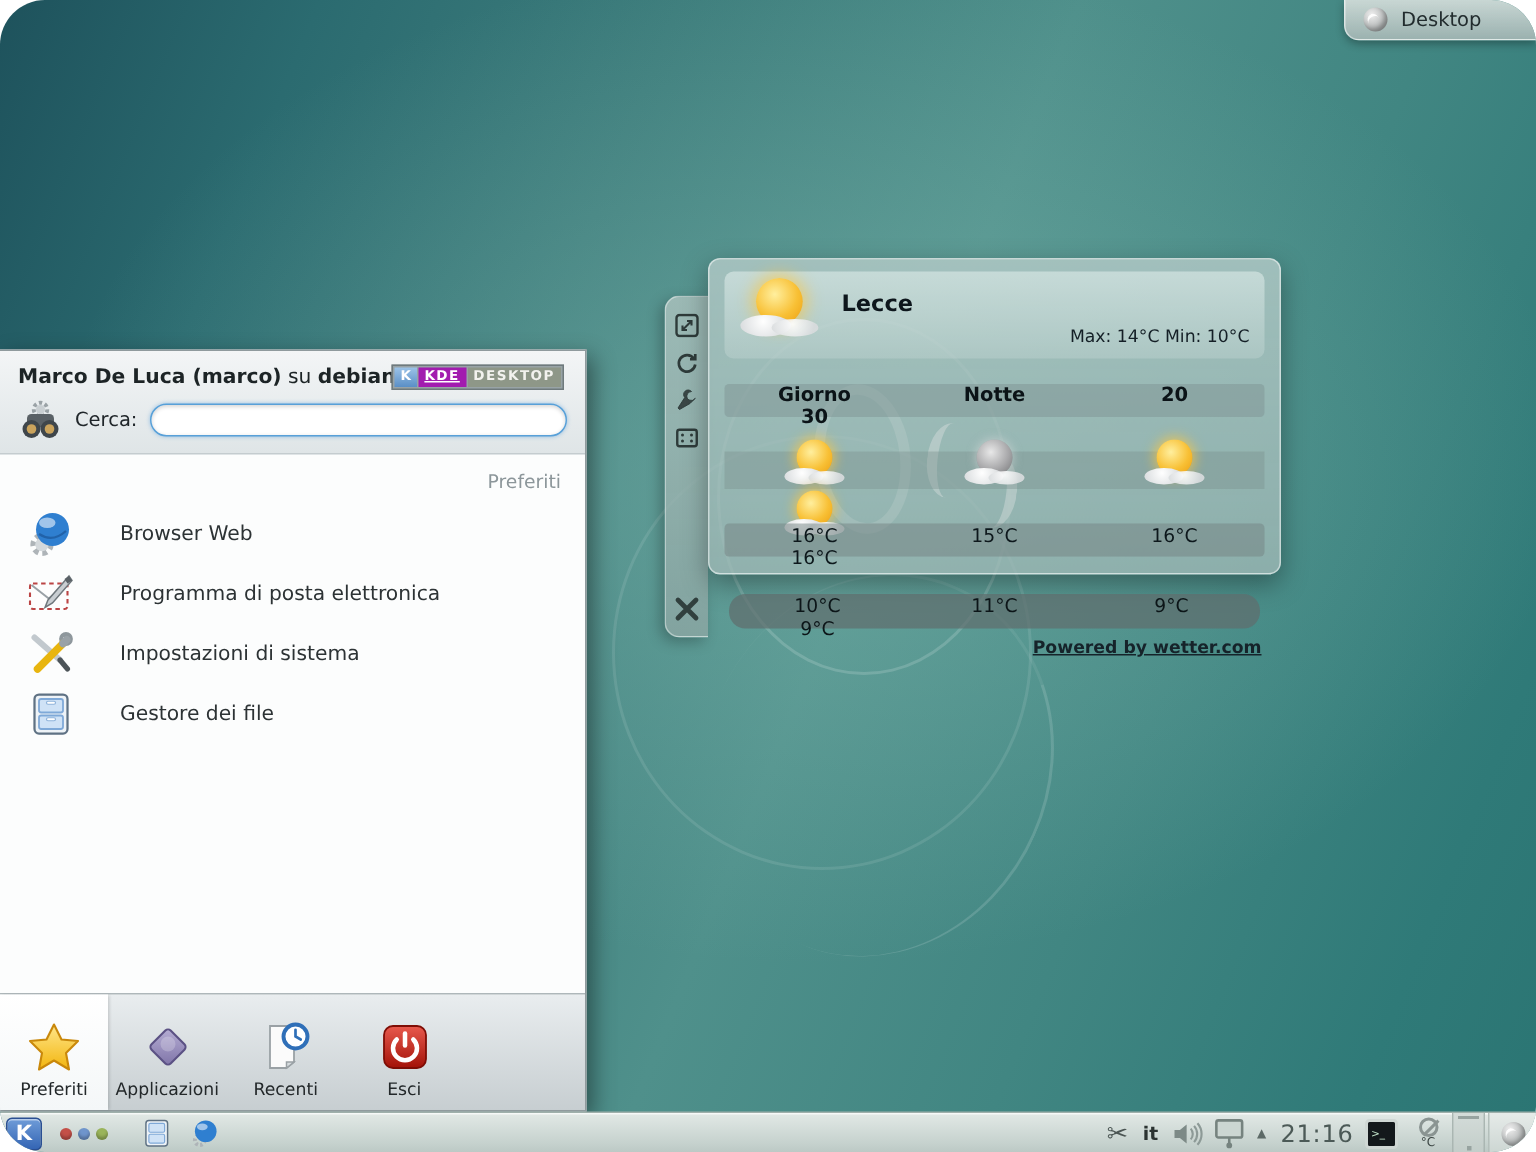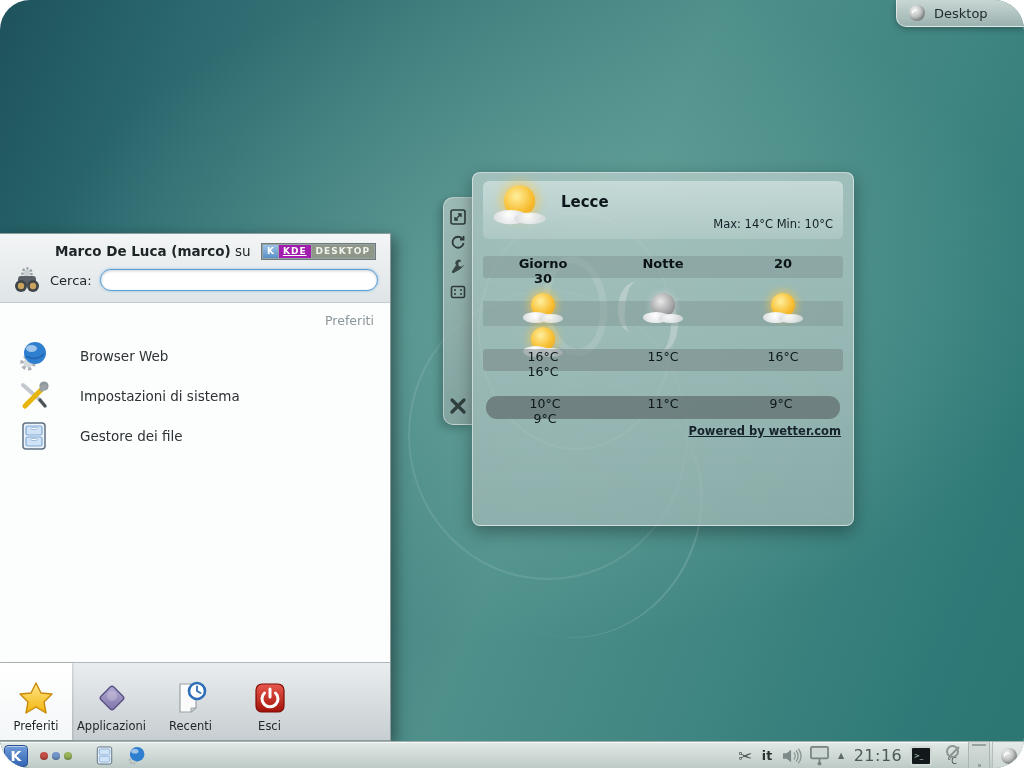--- a/index.html
+++ b/index.html
@@ -43,21 +43,21 @@
     position:absolute; left:443px; top:197px; width:29px; height:228px;
     background:linear-gradient(rgba(168,192,188,.85), rgba(140,166,163,.8));
     border:1px solid rgba(255,255,255,.4); border-right:none;
     border-radius:10px 0 0 10px; box-shadow:-3px 3px 9px rgba(0,0,0,.25);
     display:flex; flex-direction:column; align-items:center; padding-top:11px; gap:9px;
   }
   .h-ico { width:16px; height:16px; cursor:pointer; color:#2e3b3a; }
   .h-close { margin-top:auto; margin-bottom:9px; width:18px; height:18px; }
 
   #weather {
-    position:absolute; left:472px; top:172px; width:382px; height:354px;
+    position:absolute; left:472px; top:172px; width:382px; height:211px;
     background:linear-gradient(rgba(178,201,198,.82), rgba(158,183,180,.78));
     border:1px solid rgba(255,255,255,.5); border-radius:8px;
     box-shadow:0 6px 18px rgba(0,0,0,.35);
   }
   .w-head { position:absolute; left:10px; right:10px; top:8px; height:58px; border-radius:6px;
     background:linear-gradient(rgba(228,240,238,.55), rgba(195,214,211,.4)); }
   .w-city { position:absolute; left:78px; top:12px; font-size:15px; font-weight:bold; color:#0d161c; }
   .w-minmax { position:absolute; right:10px; bottom:8px; font-size:11.5px; color:#141f26; }
 
   .w-band { position:absolute; left:10px; right:10px; display:grid; grid-template-columns:repeat(3,1fr); align-items:center; text-align:center; }
@@ -86,21 +86,21 @@
 
   
   #kickoff {
     position:absolute; left:0; top:233px; width:391px; height:508px;
     background:#fbfcfc; border:1px solid #8f9a9d; border-left:none;
     box-shadow:4px 5px 14px rgba(0,0,0,.42);
     display:flex; flex-direction:column;
   }
   .ko-top { background:linear-gradient(#f3f5f6, #dfe5e7); padding:9px 12px 8px; border-bottom:1px solid #c4cccf; position:relative; }
   .ko-user { font-size:13.5px; color:#1d2426; }
-  .ko-user b { font-weight:bold;margin-left:43px; }
+  .ko-user b { font-weight:bold; }
   .ko-badge { position:absolute; right:14px; top:9px; display:flex; align-items:center;
     border:1px solid #6f7a7d; background:#98a3a6; padding:1px; height:17px; }
   .ko-badge .kico { width:15px; height:13px; background:linear-gradient(#9cc3e8,#5a8fc6); color:#fff;
     font-size:9px; font-weight:bold; text-align:center; line-height:13px; margin-right:1px; }
   .ko-badge .kde { background:#a21caf; color:#fff; font-size:9px; font-weight:bold; letter-spacing:1px;
     padding:1px 4px; line-height:11px;text-decoration:underline; }
   .ko-badge .dsk { background:#8e9788; color:#f2f2ee; font-size:9px; font-weight:bold; letter-spacing:1px;
     padding:1px 4px; line-height:11px; margin-left:1px; }
   .ko-search { display:flex; align-items:center; gap:8px; margin-top:7px; }
   .ko-search label { font-size:13px; color:#20262a; }
@@ -307,20 +307,31 @@
             <circle cx="10" cy="23" r="4.5" fill="#d4d9dc"></circle>
             <circle cx="17" cy="13" r="11" fill="#2f7fd0"></circle>
             <circle cx="17" cy="13" r="11" fill="none" stroke="#1d5globe" stroke-width="0"></circle>
             <ellipse cx="13.5" cy="8.5" rx="5.5" ry="3.5" fill="rgba(255,255,255,.55)"></ellipse>
             <path d="M8 16 Q17 22 26 14" stroke="rgba(20,70,130,.5)" stroke-width="1.5" fill="none"></path>
           </svg>
         </span>
         <span>Browser Web</span>
       </div>
 
+      <div class="ko-item">
+        <span class="i32">
+          <svg viewBox="0 0 32 32" width="32" height="32">
+            <rect x="2" y="9" width="25" height="17" rx="2" fill="#fdfdfd" stroke="#b44" stroke-width="1.4" stroke-dasharray="3 2.4"></rect>
+            <path d="M3 10 L14.5 19 L26 10" fill="none" stroke="#9aa1a6" stroke-width="1.3"></path>
+            <path d="M28 4 L14 20 L12 25 L17 22 L30 7 Z" fill="#c9ced2" stroke="#6f777c" stroke-width="1"></path>
+            <path d="M28 4 L30 7 L27 9 L25 6 Z" fill="#5a6166"></path>
+          </svg>
+        </span>
+        <span>Programma di posta elettronica</span>
+      </div>
 
       <div class="ko-item">
         <span class="i32">
           <svg viewBox="0 0 32 32" width="32" height="32">
             <path d="M5 5 L22 20" stroke="#c2c9ce" stroke-width="4" stroke-linecap="round"></path>
             <path d="M22 20 L27 26" stroke="#4c5458" stroke-width="3.4" stroke-linecap="round"></path>
             <circle cx="26" cy="6" r="4.6" fill="#8e979c"></circle>
             <circle cx="28.5" cy="3.5" r="2.6" fill="#3d8682" opacity="0"></circle>
             <rect x="24" y="5" width="4" height="3" fill="#f4f6f7"></rect>
             <path d="M24 9 L7 26" stroke="#e8b50f" stroke-width="5" stroke-linecap="round"></path>

